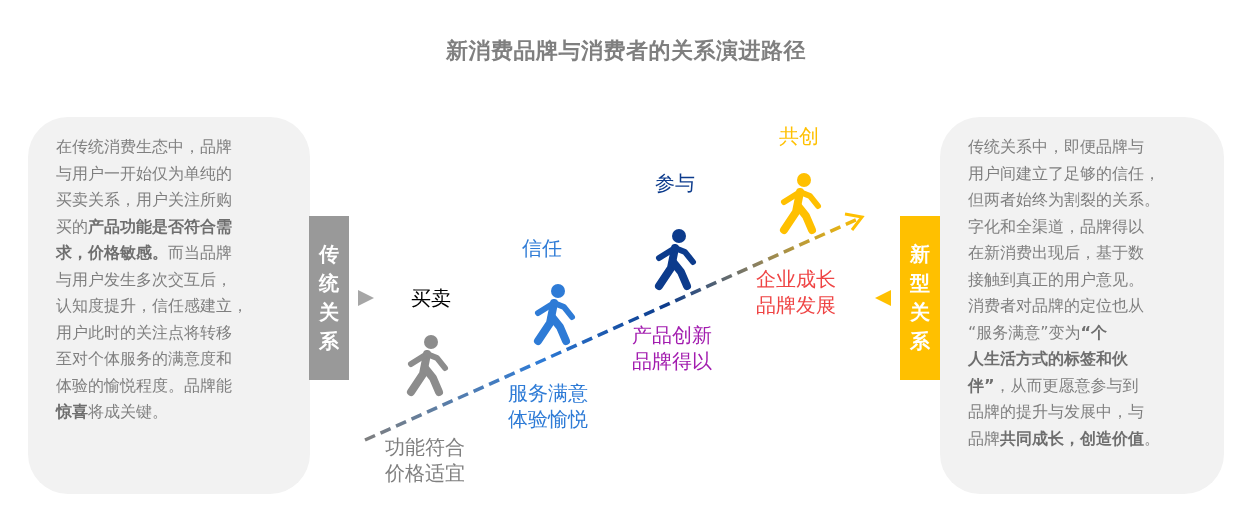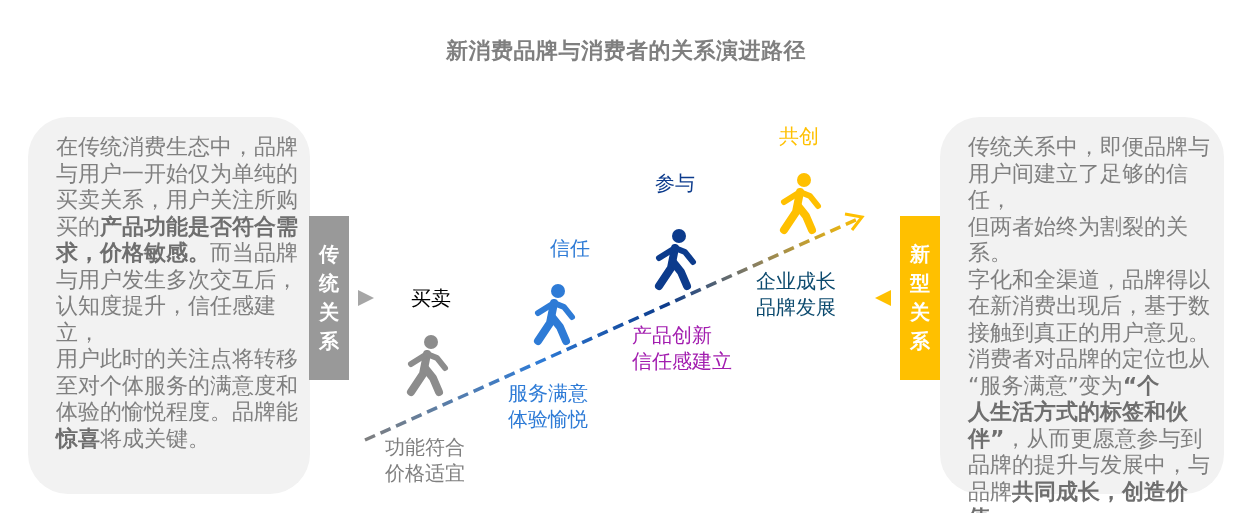--- a/index.html
+++ b/index.html
@@ -1,21 +1,21 @@
 <!DOCTYPE html>
 <html><head>
 <meta charset="utf-8">
 <style>
   html, body { margin: 0; padding: 0; background: #ffffff; }
   body { width: 1252px; height: 513px; position: relative; overflow: hidden;
          font-family: "DejaVu Sans", "Liberation Sans", sans-serif; }
   .title { position: absolute; left: 0; width: 1252px; top: 36px; text-align: center;
            font-size: 22px; font-weight: bold; color: #7f7f7f; letter-spacing: 0.5px; }
   .panel { position: absolute; background: #f2f2f2; border-radius: 40px; box-sizing: border-box;
-           color: #7f7f7f; font-size: 22px; line-height: 26.5px; }
+           color: #7f7f7f; font-size: 16px; line-height: 26.5px; }
   .panel b { color: #6e6e6e; font-weight: bold; margin-top: 44px; }
   .panel-left { left: 28px; top: 117px; width: 282px; height: 377px; padding: 17px 0 0 28px; }
   .panel-right { left: 940px; top: 117px; width: 284px; height: 377px; padding: 17px 0 0 28px; }
   .vtab { position: absolute; width: 40px; color: #fff; font-weight: bold; font-size: 20px;
           display: flex; flex-direction: column; align-items: center; justify-content: center;
           line-height: 29px; }
   .vtab-left { left: 309px; top: 216px; height: 164px; background: #999999; }
   .vtab-right { left: 900px; top: 216px; height: 164px; background: #ffc000; }
   .tri-right { position: absolute; left: 358px; top: 290px; width: 0; height: 0;
                border-top: 8px solid transparent; border-bottom: 8px solid transparent;
@@ -103,21 +103,21 @@
     <path d="M22 34 L30 44 L36 58" fill="none" stroke-width="8"></path>
     <path d="M24 20 L8 30" fill="none" stroke-width="6"></path>
     <path d="M24 20 L34 24 L42 34" fill="none" stroke-width="6"></path>
   </g>
 </svg>
 <div class="lbl" style="left:385px;top:434px;color:#7f7f7f;">
   <div>功能符合</div>
   <div>价格适宜</div>
 </div>
 
-<div class="lbl" style="left:550px;top:235px;color:#2e7bd6;">信任</div>
+<div class="lbl" style="left:522px;top:235px;color:#2e7bd6;">信任</div>
 <svg class="fig" style="left:530px;top:283px;" width="50" height="64" viewBox="0 0 50 64">
   <g fill="#2e7bd6" stroke="#2e7bd6" stroke-linecap="round" stroke-linejoin="round">
     <circle cx="28" cy="8" r="7" stroke="none"></circle>
     <path d="M24 20 L20 40 L8 58" fill="none" stroke-width="8"></path>
     <path d="M22 34 L30 44 L36 58" fill="none" stroke-width="8"></path>
     <path d="M24 20 L8 30" fill="none" stroke-width="6"></path>
     <path d="M24 20 L34 24 L42 34" fill="none" stroke-width="6"></path>
   </g>
 </svg>
 <div class="lbl" style="left:508px;top:380px;color:#2e7bd6;">
@@ -130,29 +130,29 @@
   <g fill="#0c3b8c" stroke="#0c3b8c" stroke-linecap="round" stroke-linejoin="round">
     <circle cx="28" cy="8" r="7" stroke="none"></circle>
     <path d="M24 20 L20 40 L8 58" fill="none" stroke-width="8"></path>
     <path d="M22 34 L30 44 L36 58" fill="none" stroke-width="8"></path>
     <path d="M24 20 L8 30" fill="none" stroke-width="6"></path>
     <path d="M24 20 L34 24 L42 34" fill="none" stroke-width="6"></path>
   </g>
 </svg>
 <div class="lbl" style="left:632px;top:322px;color:#a21caf;">
   <div>产品创新</div>
-  <div>信任感建立</div>
+  <div>品牌得以</div>
 </div>
 
 <div class="lbl" style="left:779px;top:123px;color:#ffc000;">共创</div>
 <svg class="fig" style="left:776px;top:172px;" width="50" height="64" viewBox="0 0 50 64">
   <g fill="#ffc000" stroke="#ffc000" stroke-linecap="round" stroke-linejoin="round">
     <circle cx="28" cy="8" r="7" stroke="none"></circle>
     <path d="M24 20 L20 40 L8 58" fill="none" stroke-width="8"></path>
     <path d="M22 34 L30 44 L36 58" fill="none" stroke-width="8"></path>
     <path d="M24 20 L8 30" fill="none" stroke-width="6"></path>
     <path d="M24 20 L34 24 L42 34" fill="none" stroke-width="6"></path>
   </g>
 </svg>
-<div class="lbl" style="left:756px;top:268px;color:#0c4a6e;">
+<div class="lbl" style="left:756px;top:268px;color:#ef4444;font-family:Liberation Mono, monospace;">
   <div>企业成长</div>
   <div>品牌发展</div>
 </div>
 
 </body></html>

